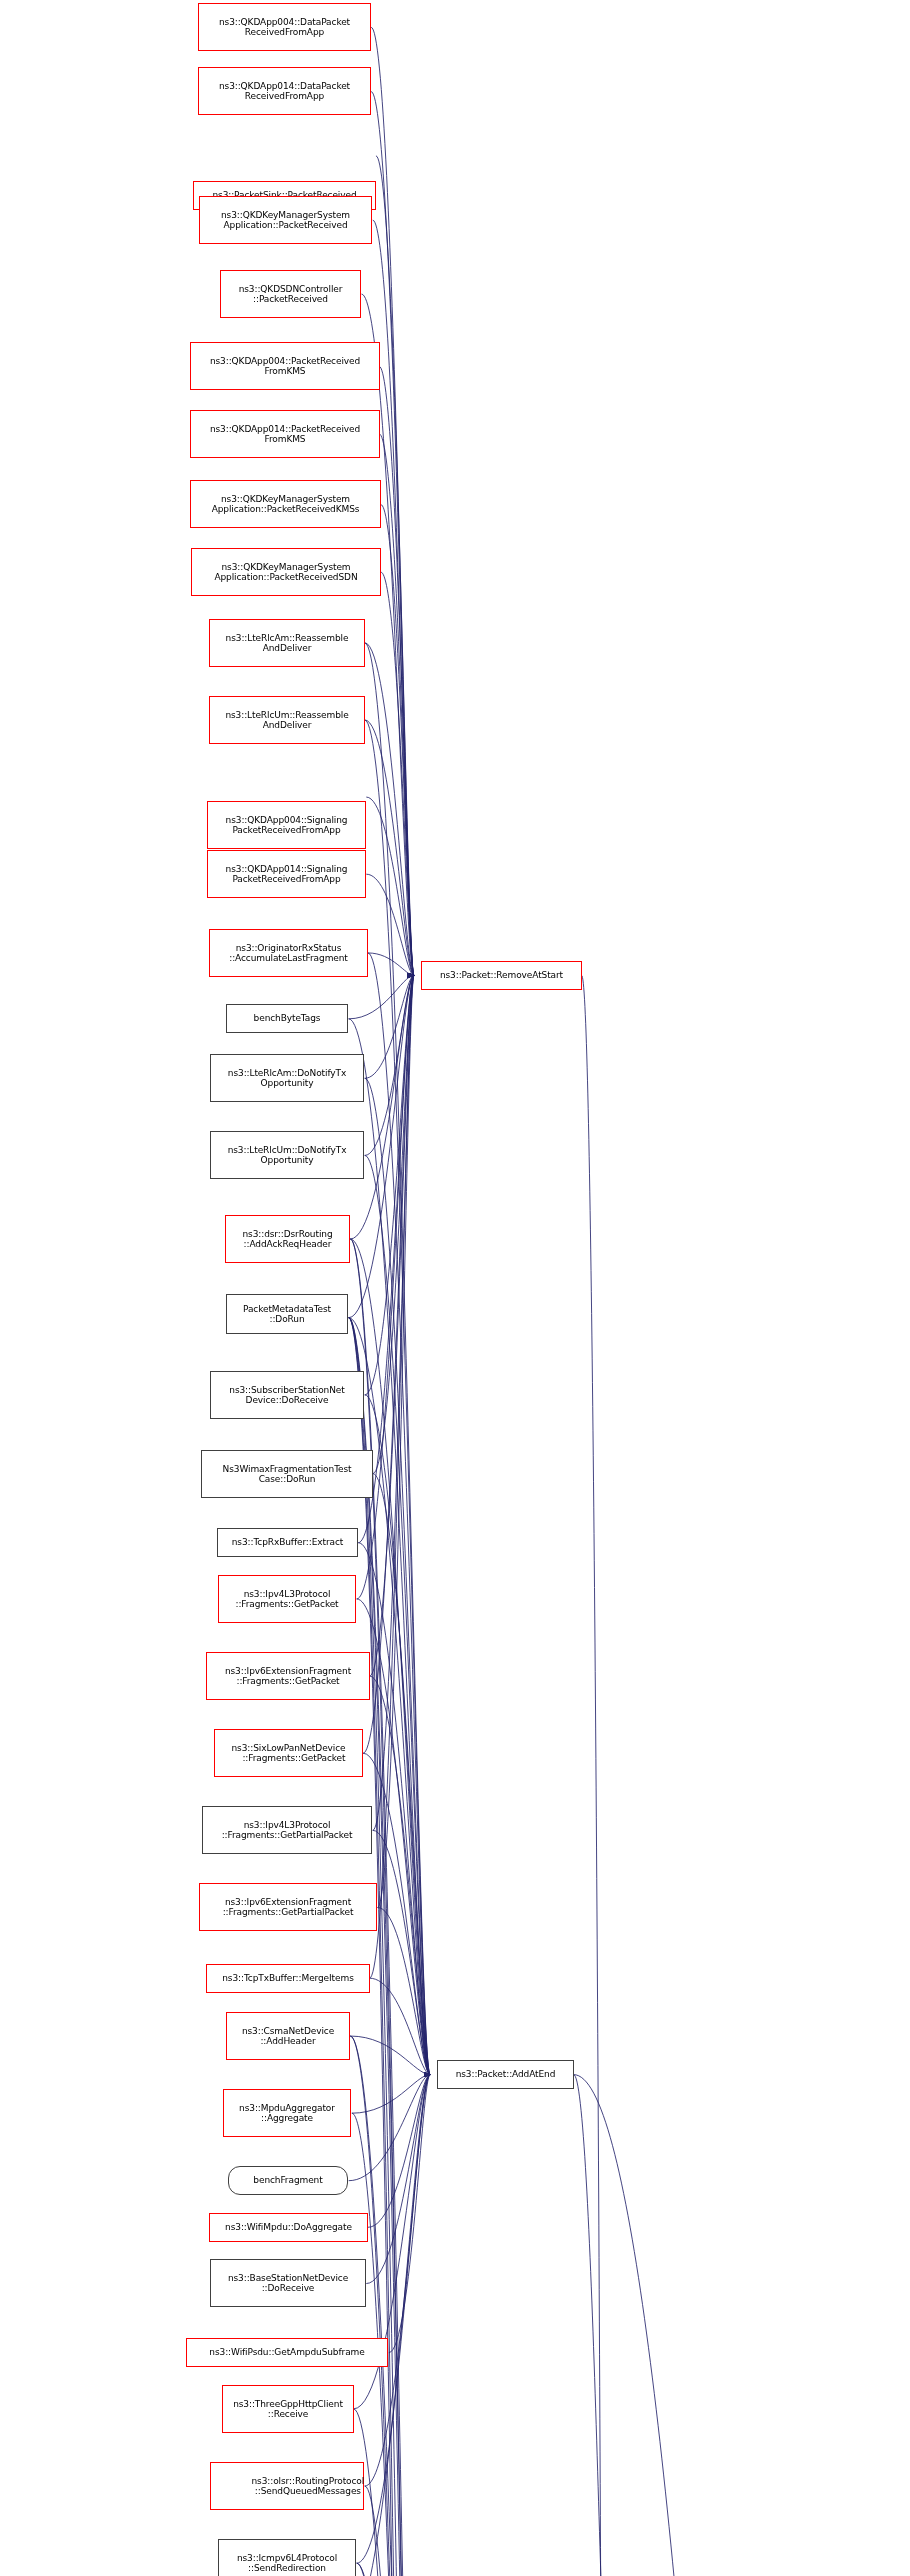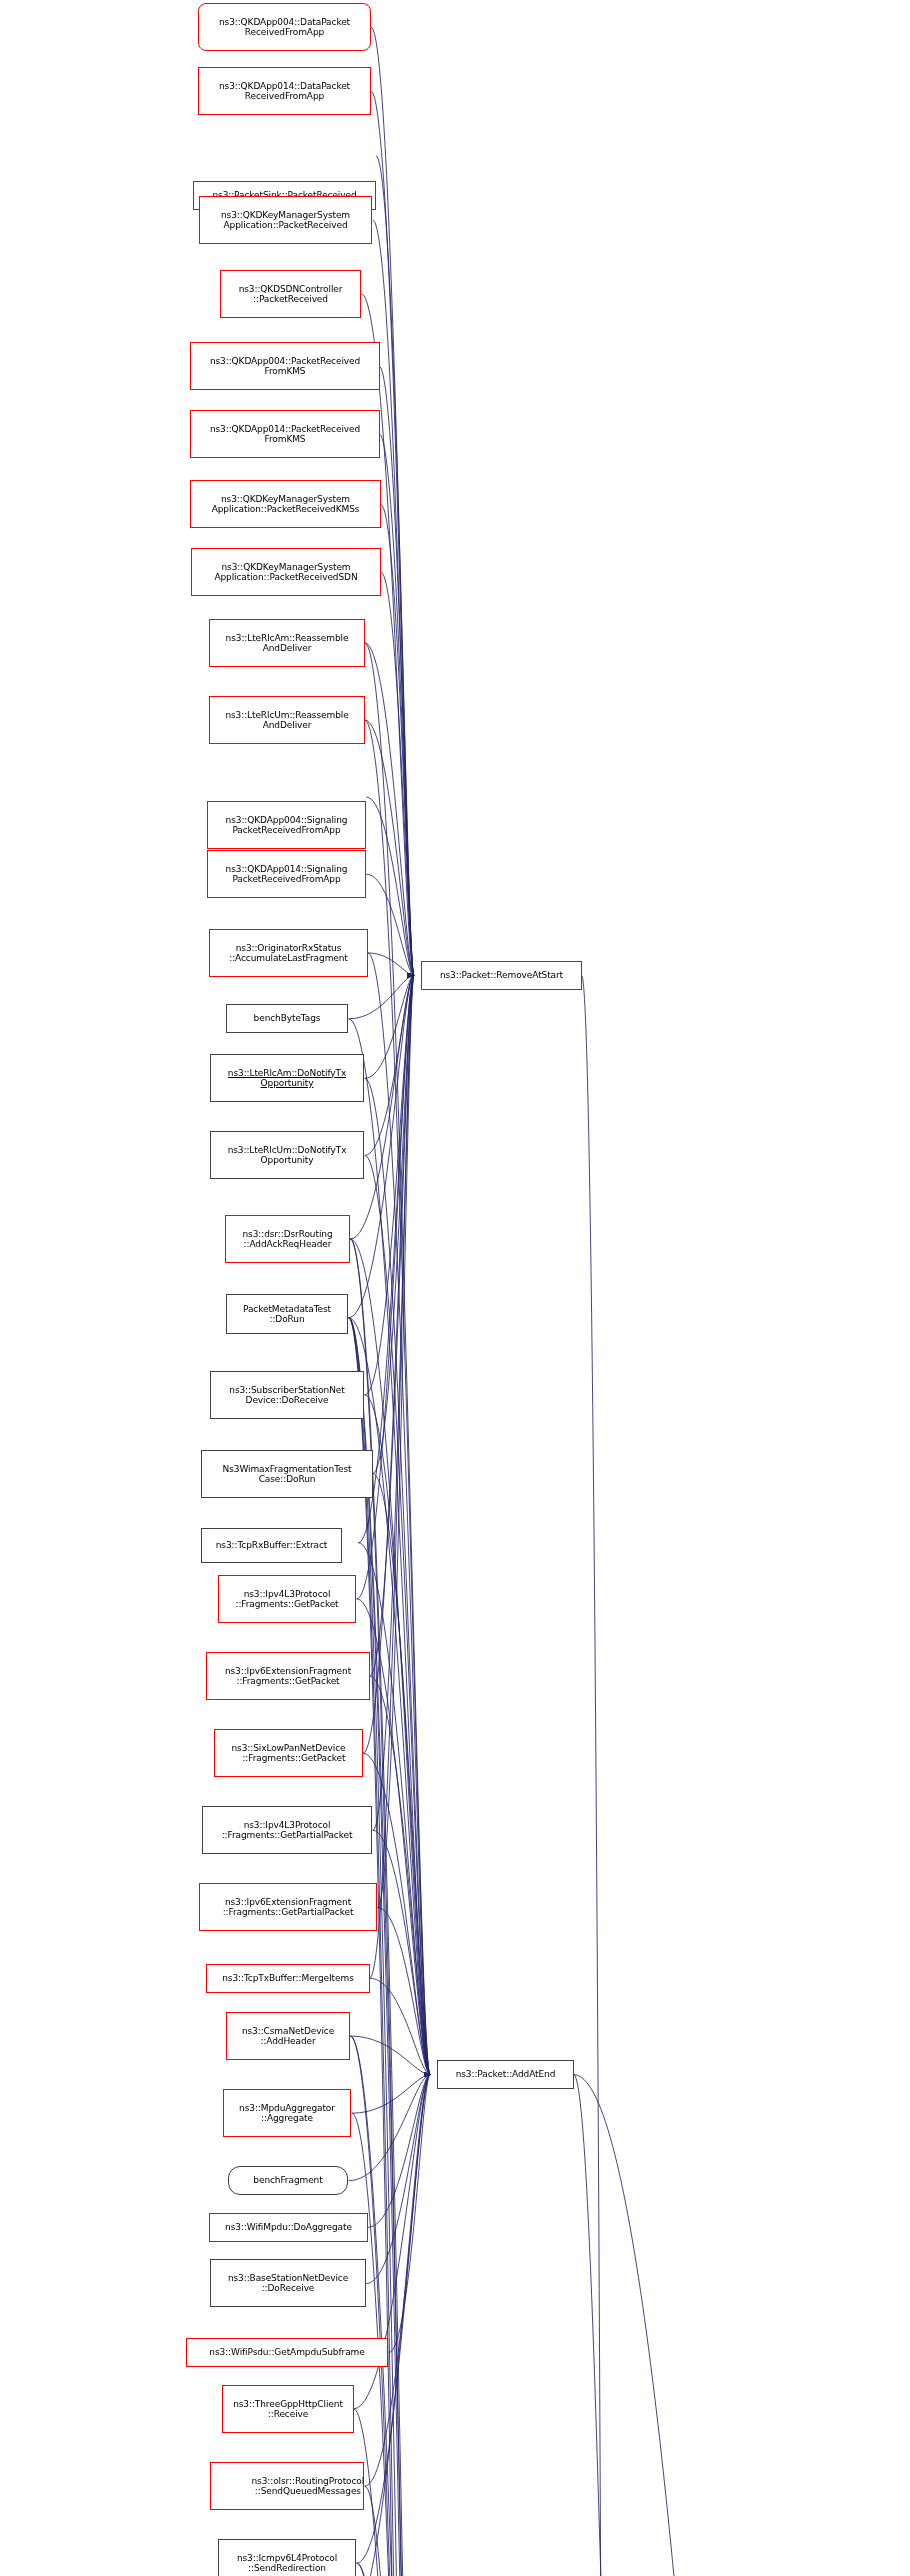--- a/index.html
+++ b/index.html
@@ -158,21 +158,21 @@
         <path d="M958.5873015873017,4701.871490954461 C983.3722222222223,4701.871490954461 994.9760714285715,4826.699937616969 1003.6507936507937,4826.699937616969" marker-end="url(#arrow)"></path>
         <path d="M958.5873015873017,4832.941359950094 C983.3722222222223,4832.941359950094 994.9760714285715,4826.699937616969 1003.6507936507937,4826.699937616969" marker-end="url(#arrow)"></path>
         <path d="M958.5873015873017,4961.930754834685 C983.3722222222223,4961.930754834685 994.9760714285715,4826.699937616969 1003.6507936507937,4826.699937616969" marker-end="url(#arrow)"></path>
         <path d="M958.5873015873017,5090.920149719277 C983.3722222222223,5090.920149719277 994.9760714285715,4826.699937616969 1003.6507936507937,4826.699937616969" marker-end="url(#arrow)"></path>
         <path d="M958.5873015873017,5219.909544603868 C983.3722222222223,5219.909544603868 994.9760714285715,4826.699937616969 1003.6507936507937,4826.699937616969" marker-end="url(#arrow)"></path>
         <path d="M742.3333333333335,2685.89207735496 C886.0579365079366,2685.89207735496 953.3471825396826,4826.699937616969 1003.6507936507937,4826.699937616969" marker-end="url(#arrow)"></path>
         <path d="M746.4920634920635,4776.768558951966 C887.9293650793652,4776.768558951966 954.1477380952382,4826.699937616969 1003.6507936507937,4826.699937616969" marker-end="url(#arrow)"></path>
       </g>
   </svg>
   <div id="node-layer">
-      <div class="node red" style="left: 198px; top: 3.2px; width: 173px; height: 48px; border-radius: 8px;">ns3::QKDApp004::DataPacket
+      <div class="node red" style="left: 198px; top: 3.2px; width: 173px; height: 48px;">ns3::QKDApp004::DataPacket
 ReceivedFromApp</div>
       <div class="node red" style="left: 198px; top: 67px; width: 173px; height: 48px;">ns3::QKDApp014::DataPacket
 ReceivedFromApp</div>
       <div class="node red" style="left: 193px; top: 141px; width: 183px; height: 29px; margin-top: 40px;">ns3::PacketSink::PacketReceived</div>
       <div class="node red" style="left: 199px; top: 196px; width: 173px; height: 48px;">ns3::QKDKeyManagerSystem
 Application::PacketReceived</div>
       <div class="node red" style="left: 220px; top: 270px; width: 141px; height: 48px;">ns3::QKDSDNController
 ::PacketReceived</div>
       <div class="node red" style="left: 190px; top: 342px; width: 190px; height: 48px;">ns3::QKDApp004::PacketReceived
 FromKMS</div>
@@ -186,33 +186,33 @@
 AndDeliver</div>
       <div class="node red" style="left: 209px; top: 696px; width: 156px; height: 48px;">ns3::LteRlcUm::Reassemble
 AndDeliver</div>
       <div class="node red" style="left: 207px; top: 773px; width: 159px; height: 48px; margin-top: 28px;">ns3::QKDApp004::Signaling
 PacketReceivedFromApp</div>
       <div class="node red" style="left: 207px; top: 850px; width: 159px; height: 48px;">ns3::QKDApp014::Signaling
 PacketReceivedFromApp</div>
       <div class="node red" style="left: 209px; top: 929px; width: 159px; height: 48px;">ns3::OriginatorRxStatus
 ::AccumulateLastFragment</div>
       <div class="node" style="left: 226px; top: 1004px; width: 122px; height: 29px;">benchByteTags</div>
-      <div class="node" style="left: 210px; top: 1054px; width: 154px; height: 48px; text-decoration: underline;">ns3::LteRlcAm::DoNotifyTx
+      <div class="node" style="left: 210px; top: 1054px; width: 154px; height: 48px;">ns3::LteRlcAm::DoNotifyTx
 Opportunity</div>
       <div class="node" style="left: 210px; top: 1131px; width: 154px; height: 48px;">ns3::LteRlcUm::DoNotifyTx
 Opportunity</div>
       <div class="node red" style="left: 225px; top: 1215px; width: 125px; height: 48px;">ns3::dsr::DsrRouting
 ::AddAckReqHeader</div>
       <div class="node" style="left: 226px; top: 1294px; width: 122px; height: 40px;">PacketMetadataTest
 ::DoRun</div>
       <div class="node" style="left: 210px; top: 1371px; width: 154px; height: 48px;">ns3::SubscriberStationNet
 Device::DoReceive</div>
       <div class="node" style="left: 201px; top: 1450px; width: 172px; height: 48px;">Ns3WimaxFragmentationTest
 Case::DoRun</div>
-      <div class="node" style="left: 201px; top: 1528px; width: 141px; height: 35px;">ns3::TcpRxBuffer::Extract</div>
+      <div class="node" style="left: 217px; top: 1528px; width: 141px; height: 29px;">ns3::TcpRxBuffer::Extract</div>
       <div class="node red" style="left: 218px; top: 1575px; width: 138px; height: 48px;">ns3::Ipv4L3Protocol
 ::Fragments::GetPacket</div>
       <div class="node red" style="left: 206px; top: 1652px; width: 164px; height: 48px;">ns3::Ipv6ExtensionFragment
 ::Fragments::GetPacket</div>
       <div class="node red" style="left: 214px; top: 1729px; width: 149px; height: 48px; text-align: right;">ns3::SixLowPanNetDevice
 ::Fragments::GetPacket</div>
       <div class="node" style="left: 202px; top: 1806px; width: 170px; height: 48px;">ns3::Ipv4L3Protocol
 ::Fragments::GetPartialPacket</div>
       <div class="node red" style="left: 199px; top: 1883px; width: 178px; height: 48px;">ns3::Ipv6ExtensionFragment
 ::Fragments::GetPartialPacket</div>

